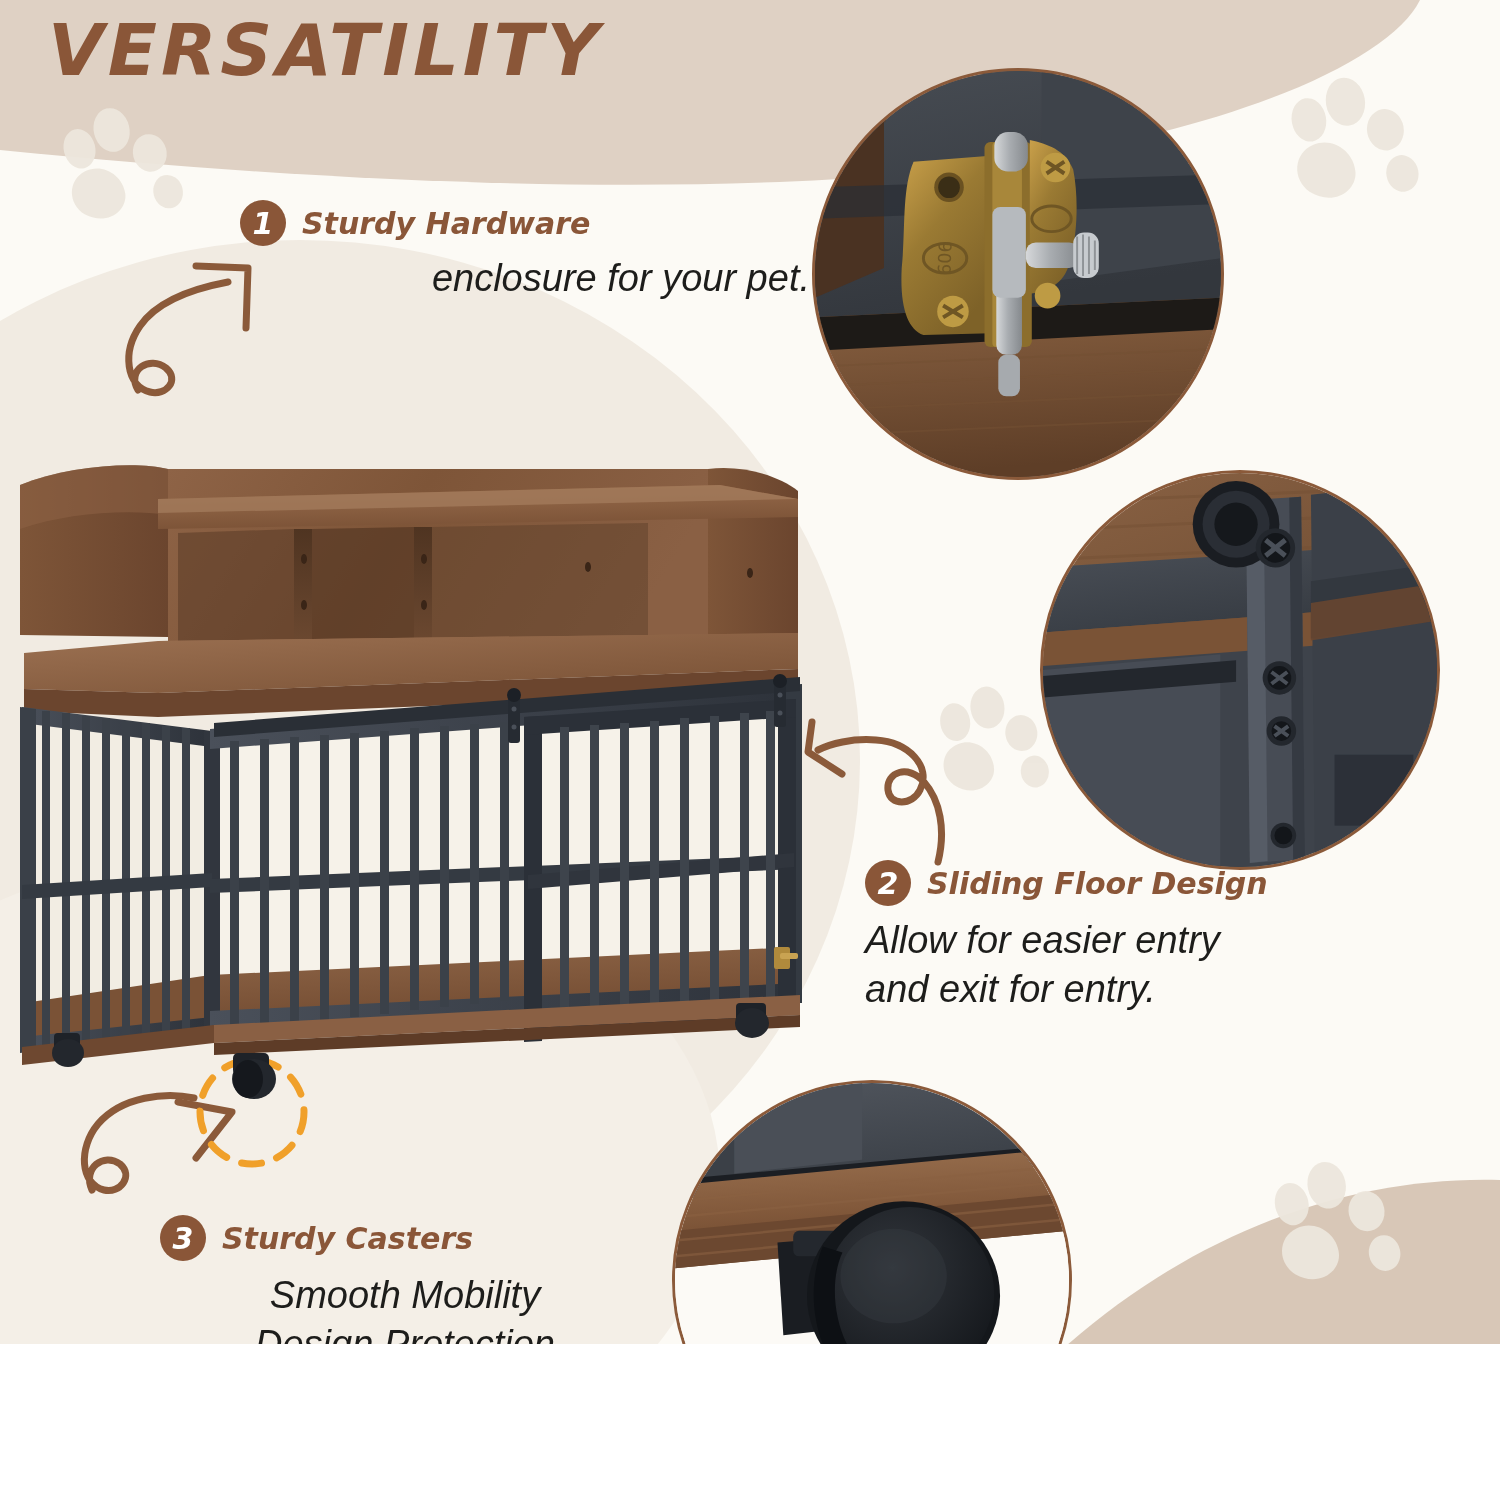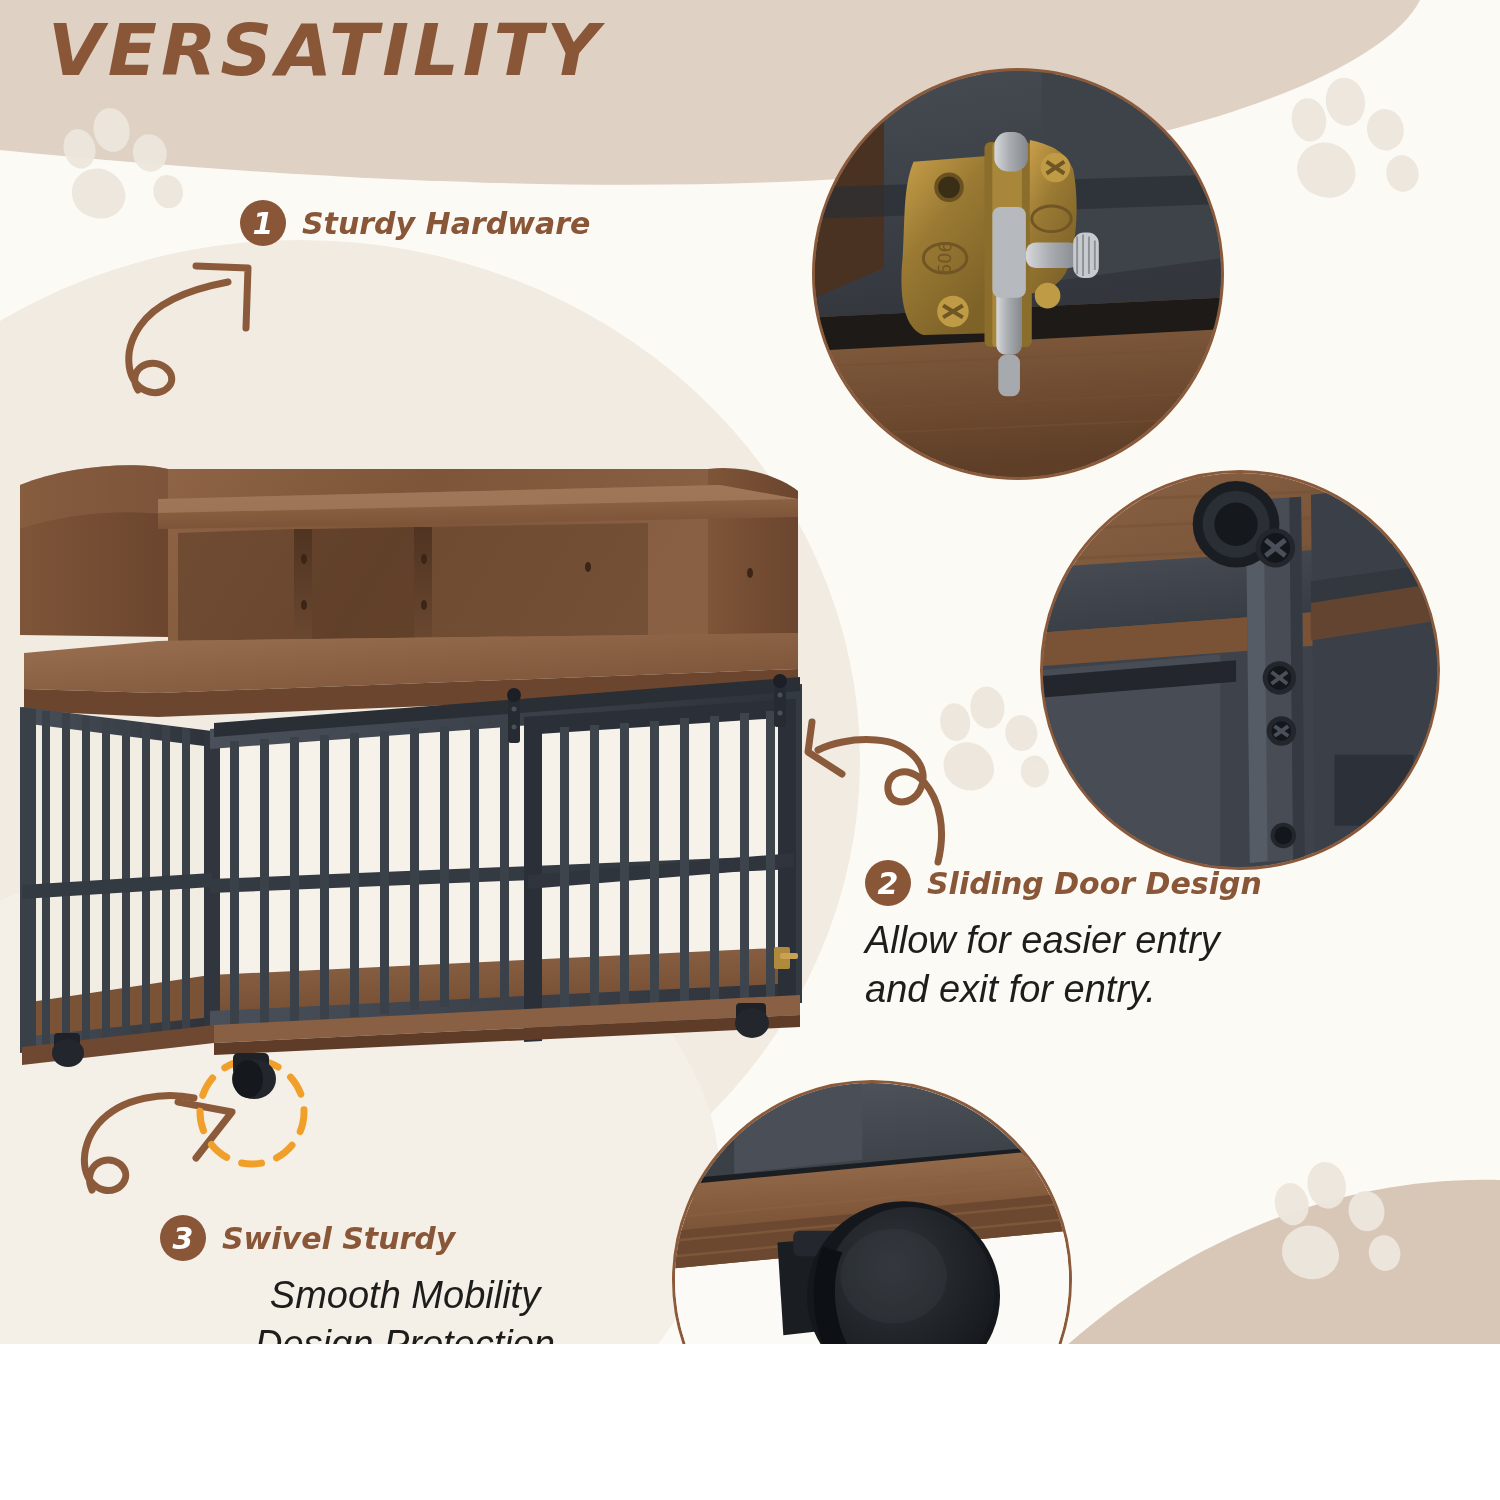--- a/index.html
+++ b/index.html
@@ -584,38 +584,39 @@
       <path d="M400,290 C330,300 270,340 236,400 L400,400 Z" fill="#D8C7B7"></path>
     </svg>
   </div>
 
   <div class="feature" id="feature-1">
     <div class="feature-head">
       <span class="num-badge">1</span>
       <span class="feature-title">Sturdy Hardware</span>
     </div>
     <div class="feature-body">
+      <div>enclosure for your pet.</div>
     </div>
   </div>
 
   <div class="feature" id="feature-2">
     <div class="feature-head">
       <span class="num-badge">2</span>
-      <span class="feature-title">Sliding Door Design</span>
+      <span class="feature-title">Sliding Floor Design</span>
     </div>
     <div class="feature-body">
       <div>Allow for easier entry</div>
       <div>and exit for entry.</div>
     </div>
   </div>
 
   <div class="feature" id="feature-3">
     <div class="feature-head">
       <span class="num-badge">3</span>
-      <span class="feature-title">Swivel Sturdy</span>
+      <span class="feature-title">Sturdy Casters</span>
     </div>
     <div class="feature-body">
       <div>Smooth Mobility</div>
       <div>Design Protection</div>
     </div>
   </div>
 
 </div>
 
 </body></html>

